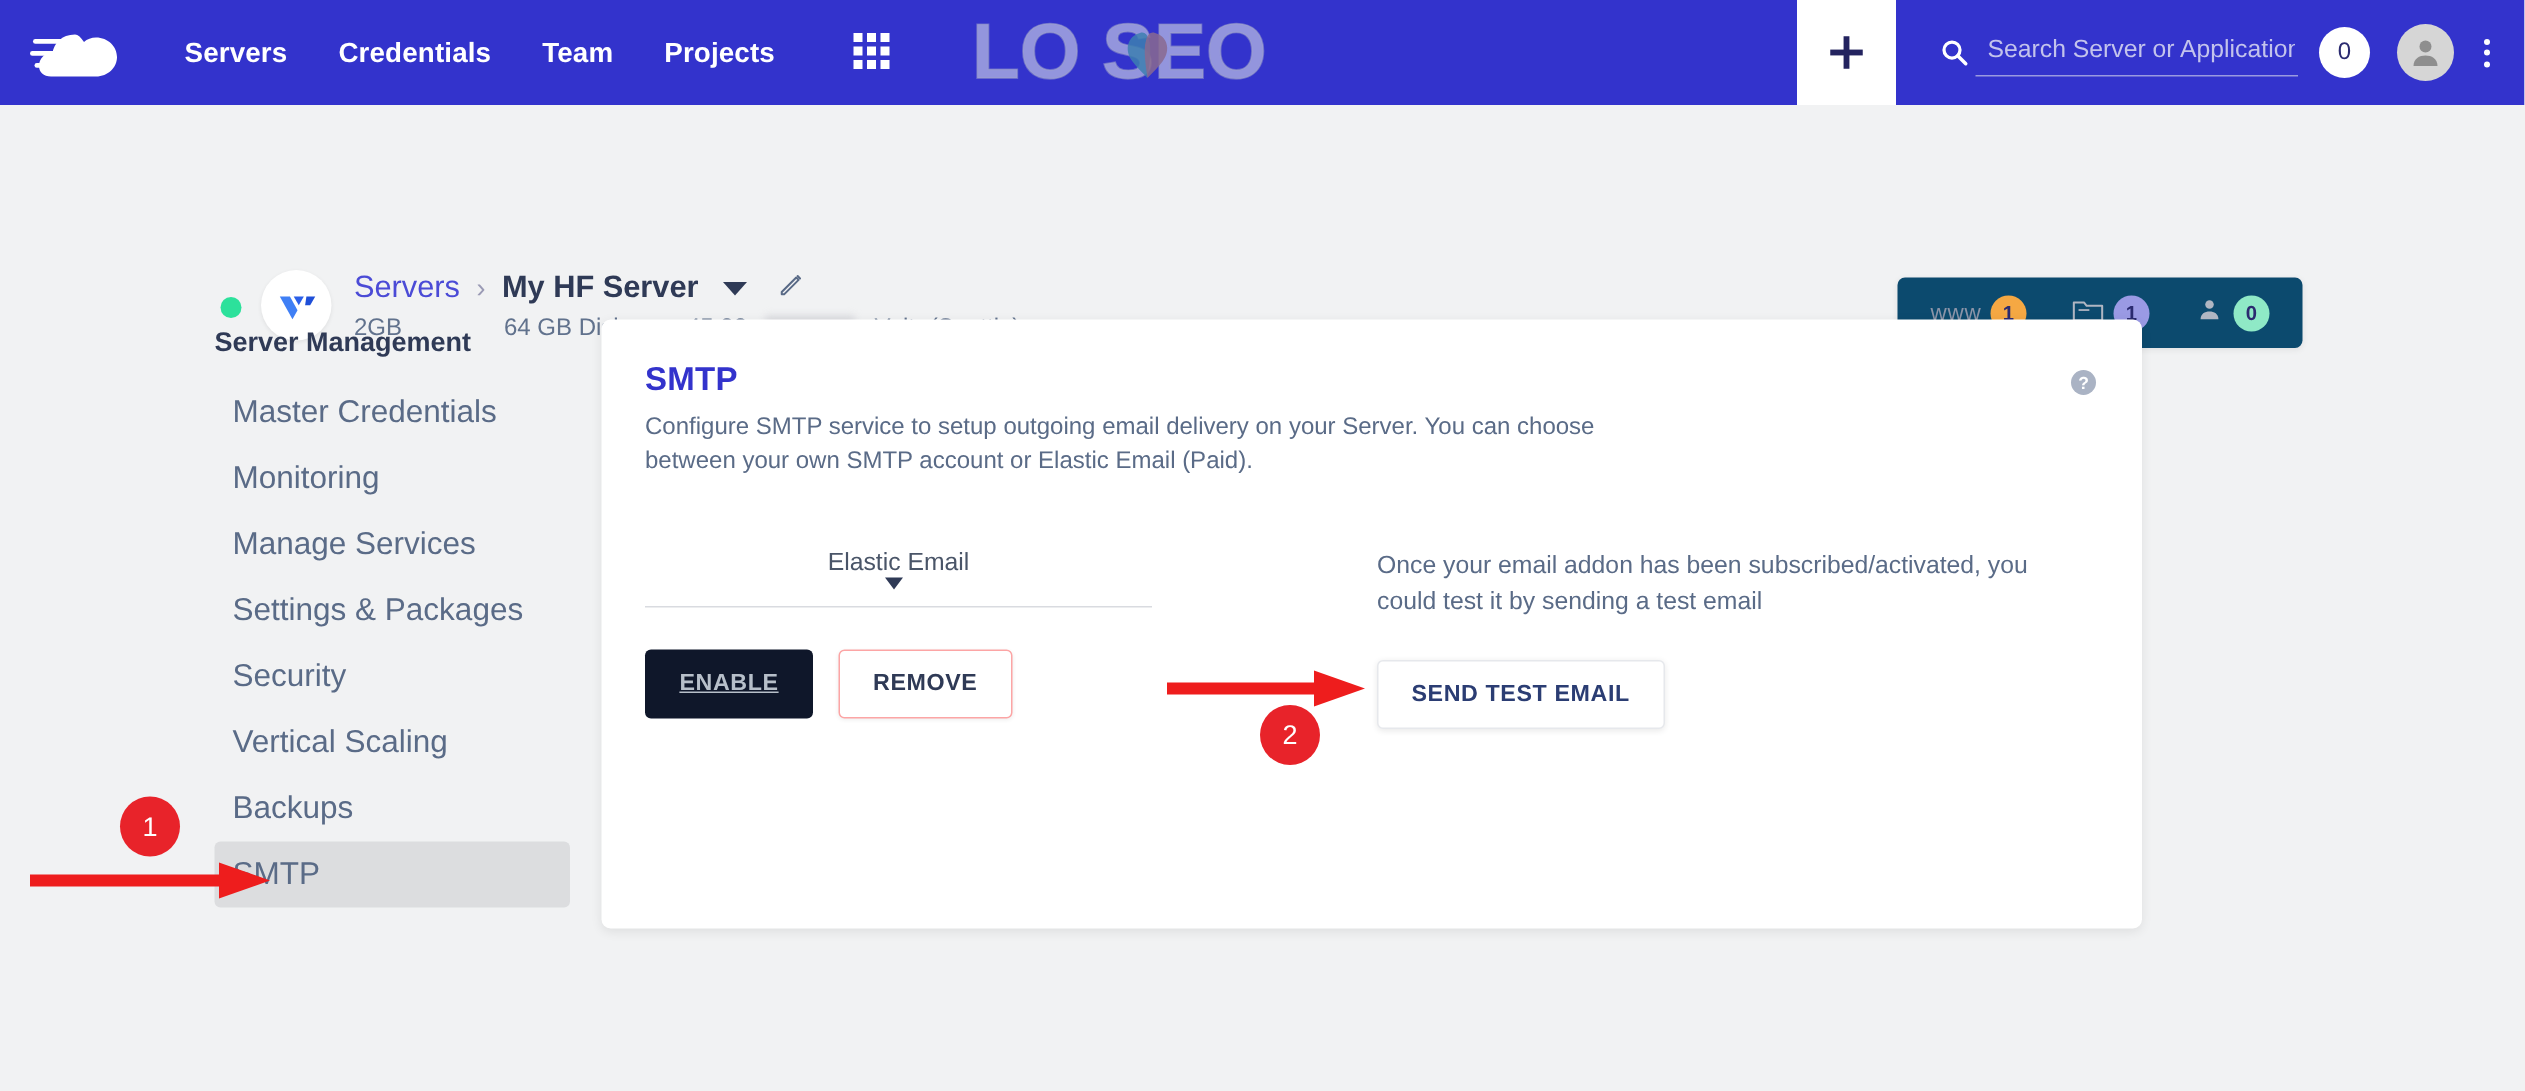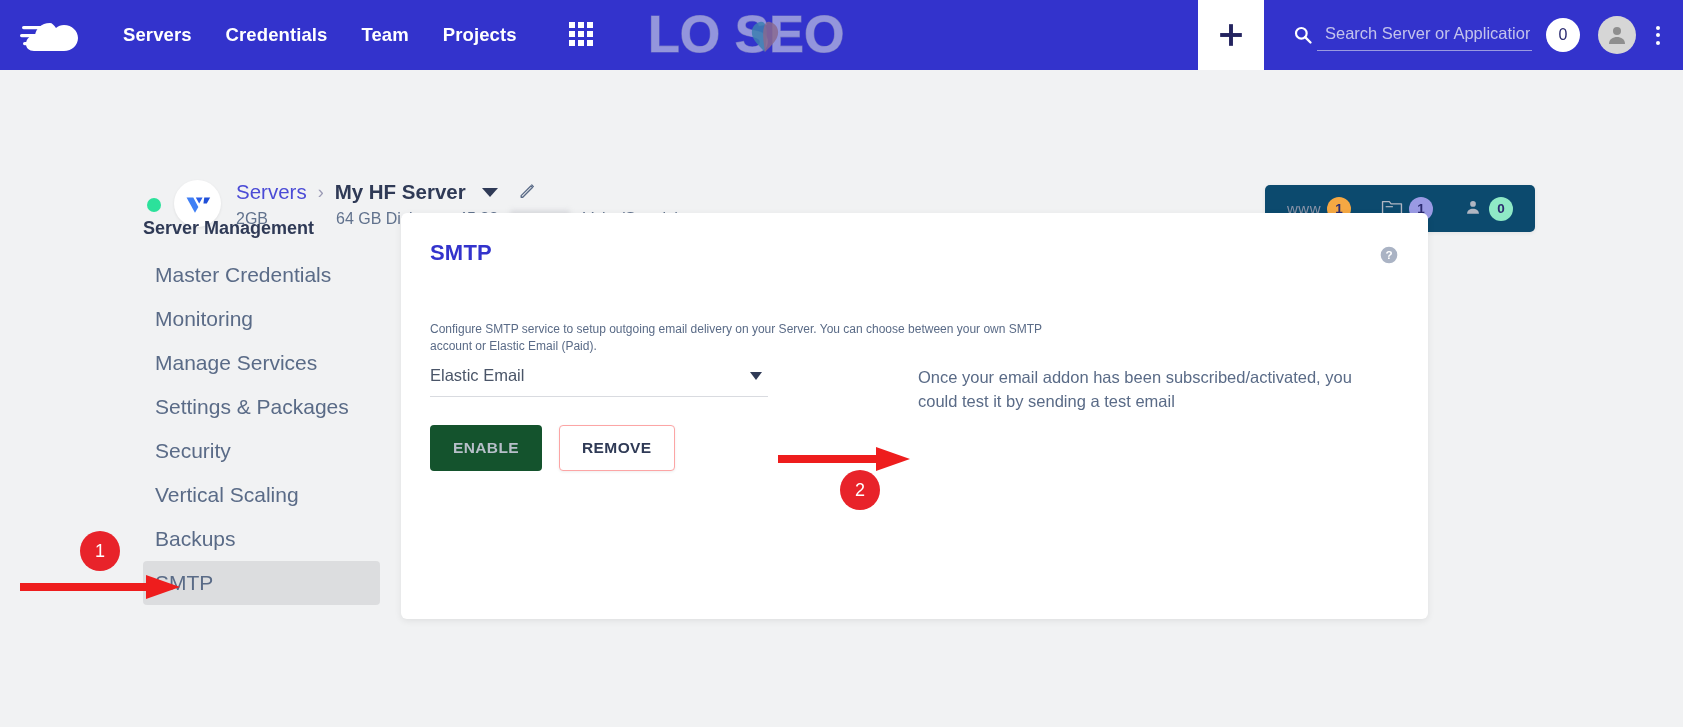--- a/index.html
+++ b/index.html
@@ -166,44 +166,44 @@
   .card-title {
     position: absolute; left: 29px; top: 27px;
     color: #3333cc; font-size: 22px; font-weight: 700; letter-spacing: .2px;
   }
   .help-icon {
     position: absolute; right: 29px; top: 32px;
     width: 20px; height: 20px; cursor: pointer;
   }
   .card-desc {
     position: absolute; left: 29px; top: 60px; width: 650px;
-    color: #5a6b87; font-size: 12px; line-height: 1.45; margin-top: 48px;
+    color: #5a6b87; font-size: 16px; line-height: 1.45;
   }
   .form-left {
     position: absolute; left: 29px; top: 153px; width: 338px;
   }
   .select-row {
     display: flex; align-items: center; justify-content: space-between;
-    border-bottom: 1px solid #d9dbe0; padding-bottom: 11px;
+    border-bottom: 1px solid #d9dbe0; padding-bottom: 11px; flex-direction: column;
   }
   .select-val { color: #4a5568; font-size: 16.5px; }
   .select-caret {
     width: 0; height: 0;
     border-left: 6.5px solid transparent; border-right: 6.5px solid transparent;
     border-top: 8px solid #2f3a56; margin-right: 6px; cursor: pointer;
   }
   .btn-row { display: flex; align-items: center; gap: 17px; margin-top: 28px; }
   .btn {
     height: 46px; min-width: 112px; padding: 0 22px;
     display: flex; align-items: center; justify-content: center;
     font-size: 15.5px; font-weight: 700; letter-spacing: .4px;
     border-radius: 4px; cursor: pointer; border: none;
     font-family: "Liberation Sans", sans-serif;
   }
-  .btn-enable { background: #14532d; color: #b7bfc9; }
+  .btn-enable { background: #0f172a; color: #b7bfc9; text-decoration: underline; }
   .btn-remove { background: #ffffff; color: #2f3a56; border: 1px solid #fca5a5; box-shadow: 0 1px 3px rgba(0,0,0,.07); }
   .btn-sendtest {
     background: #ffffff; color: #2b3d73; border: 1px solid #e6e8ec;
     box-shadow: 0 1px 4px rgba(0,0,0,.09); min-width: 185px;
   }
 
   .form-right {
     position: absolute; left: 517px; top: 153px; width: 440px;
   }
   .right-note { color: #5a6b87; font-size: 16.5px; line-height: 1.45; }
@@ -401,20 +401,23 @@
       <span class="select-caret"></span>
     </div>
     <div class="btn-row">
       <button class="btn btn-enable">ENABLE</button>
       <button class="btn btn-remove">REMOVE</button>
     </div>
   </div>
 
   <div class="form-right">
     <div class="right-note">Once your email addon has been subscribed/activated, you could test it by sending a test email</div>
+    <div class="right-btn-wrap">
+      <button class="btn btn-sendtest">SEND TEST EMAIL</button>
+    </div>
   </div>
 </div>
 
 <svg class="anno" style="left:20px; top:570px; width:165px; height:34px;" viewBox="0 0 165 34">
   <rect x="0" y="13" width="128" height="8" fill="#ee1d1d"></rect>
   <path d="M126 5 L160 17 L126 29 Z" fill="#ee1d1d"></path>
 </svg>
 <div class="marker" style="left:80px; top:531px;">1</div>
 
 <svg class="anno" style="left:778px; top:442px; width:135px; height:34px;" viewBox="0 0 135 34">

